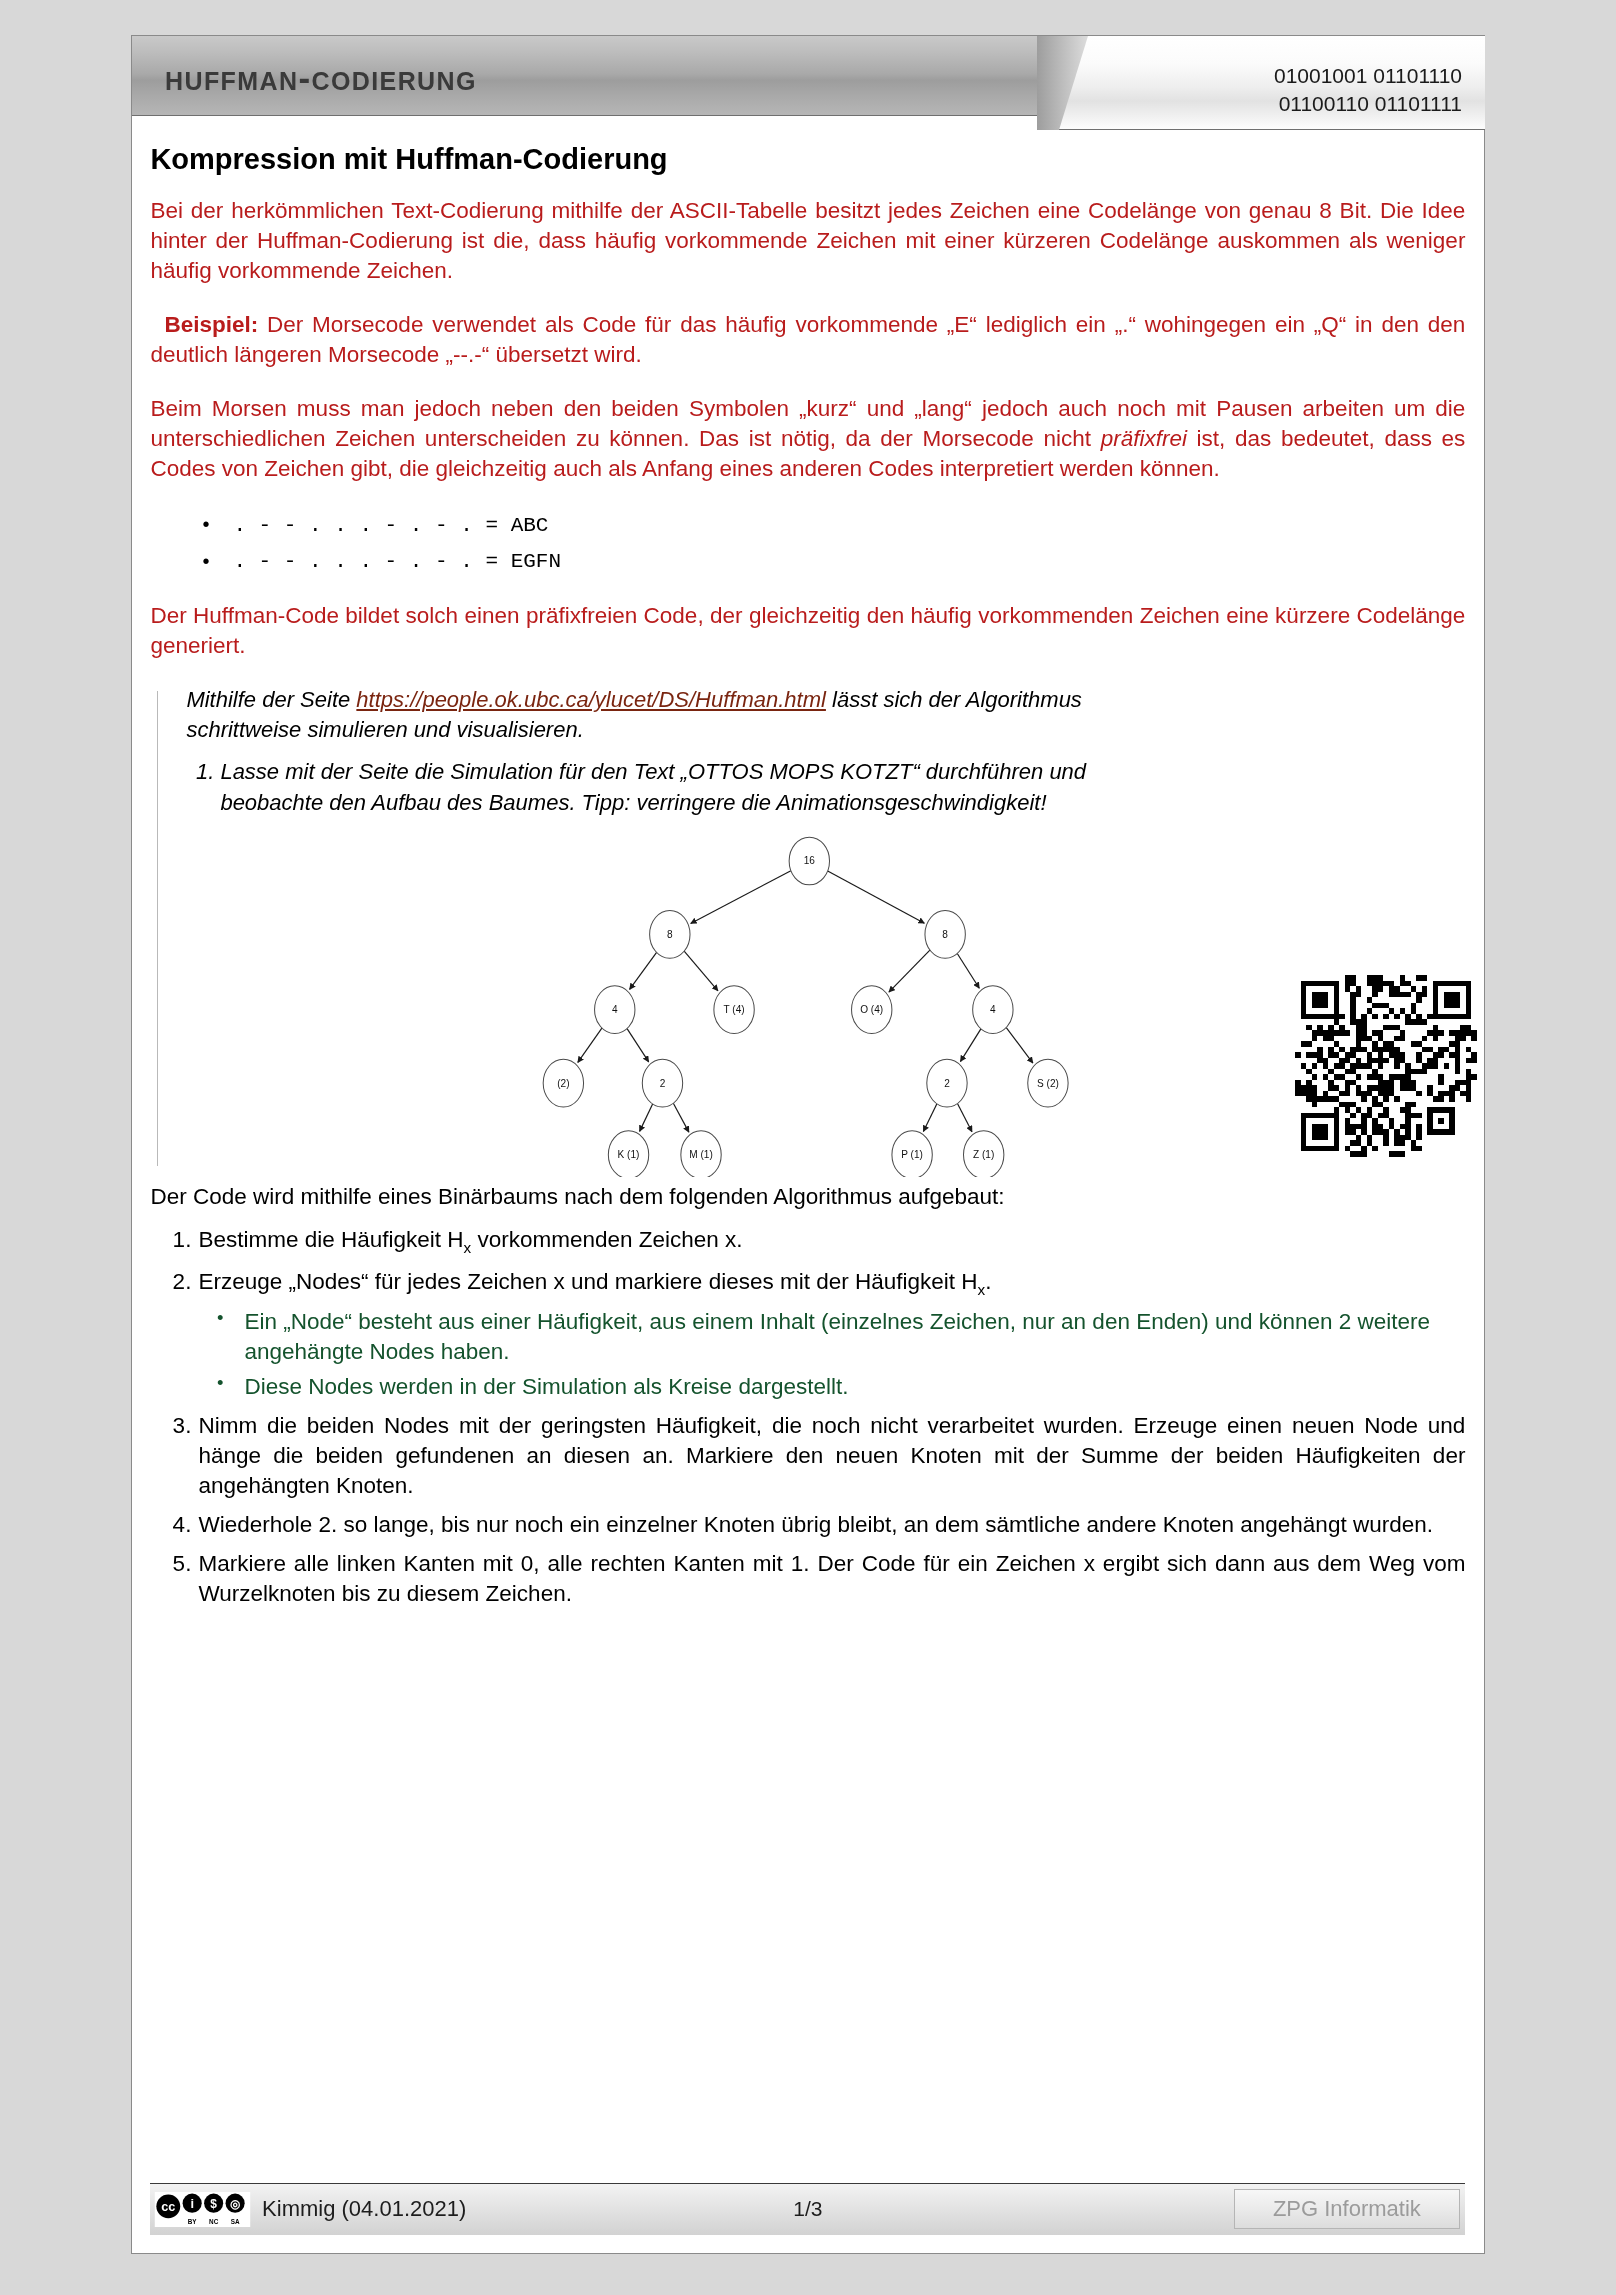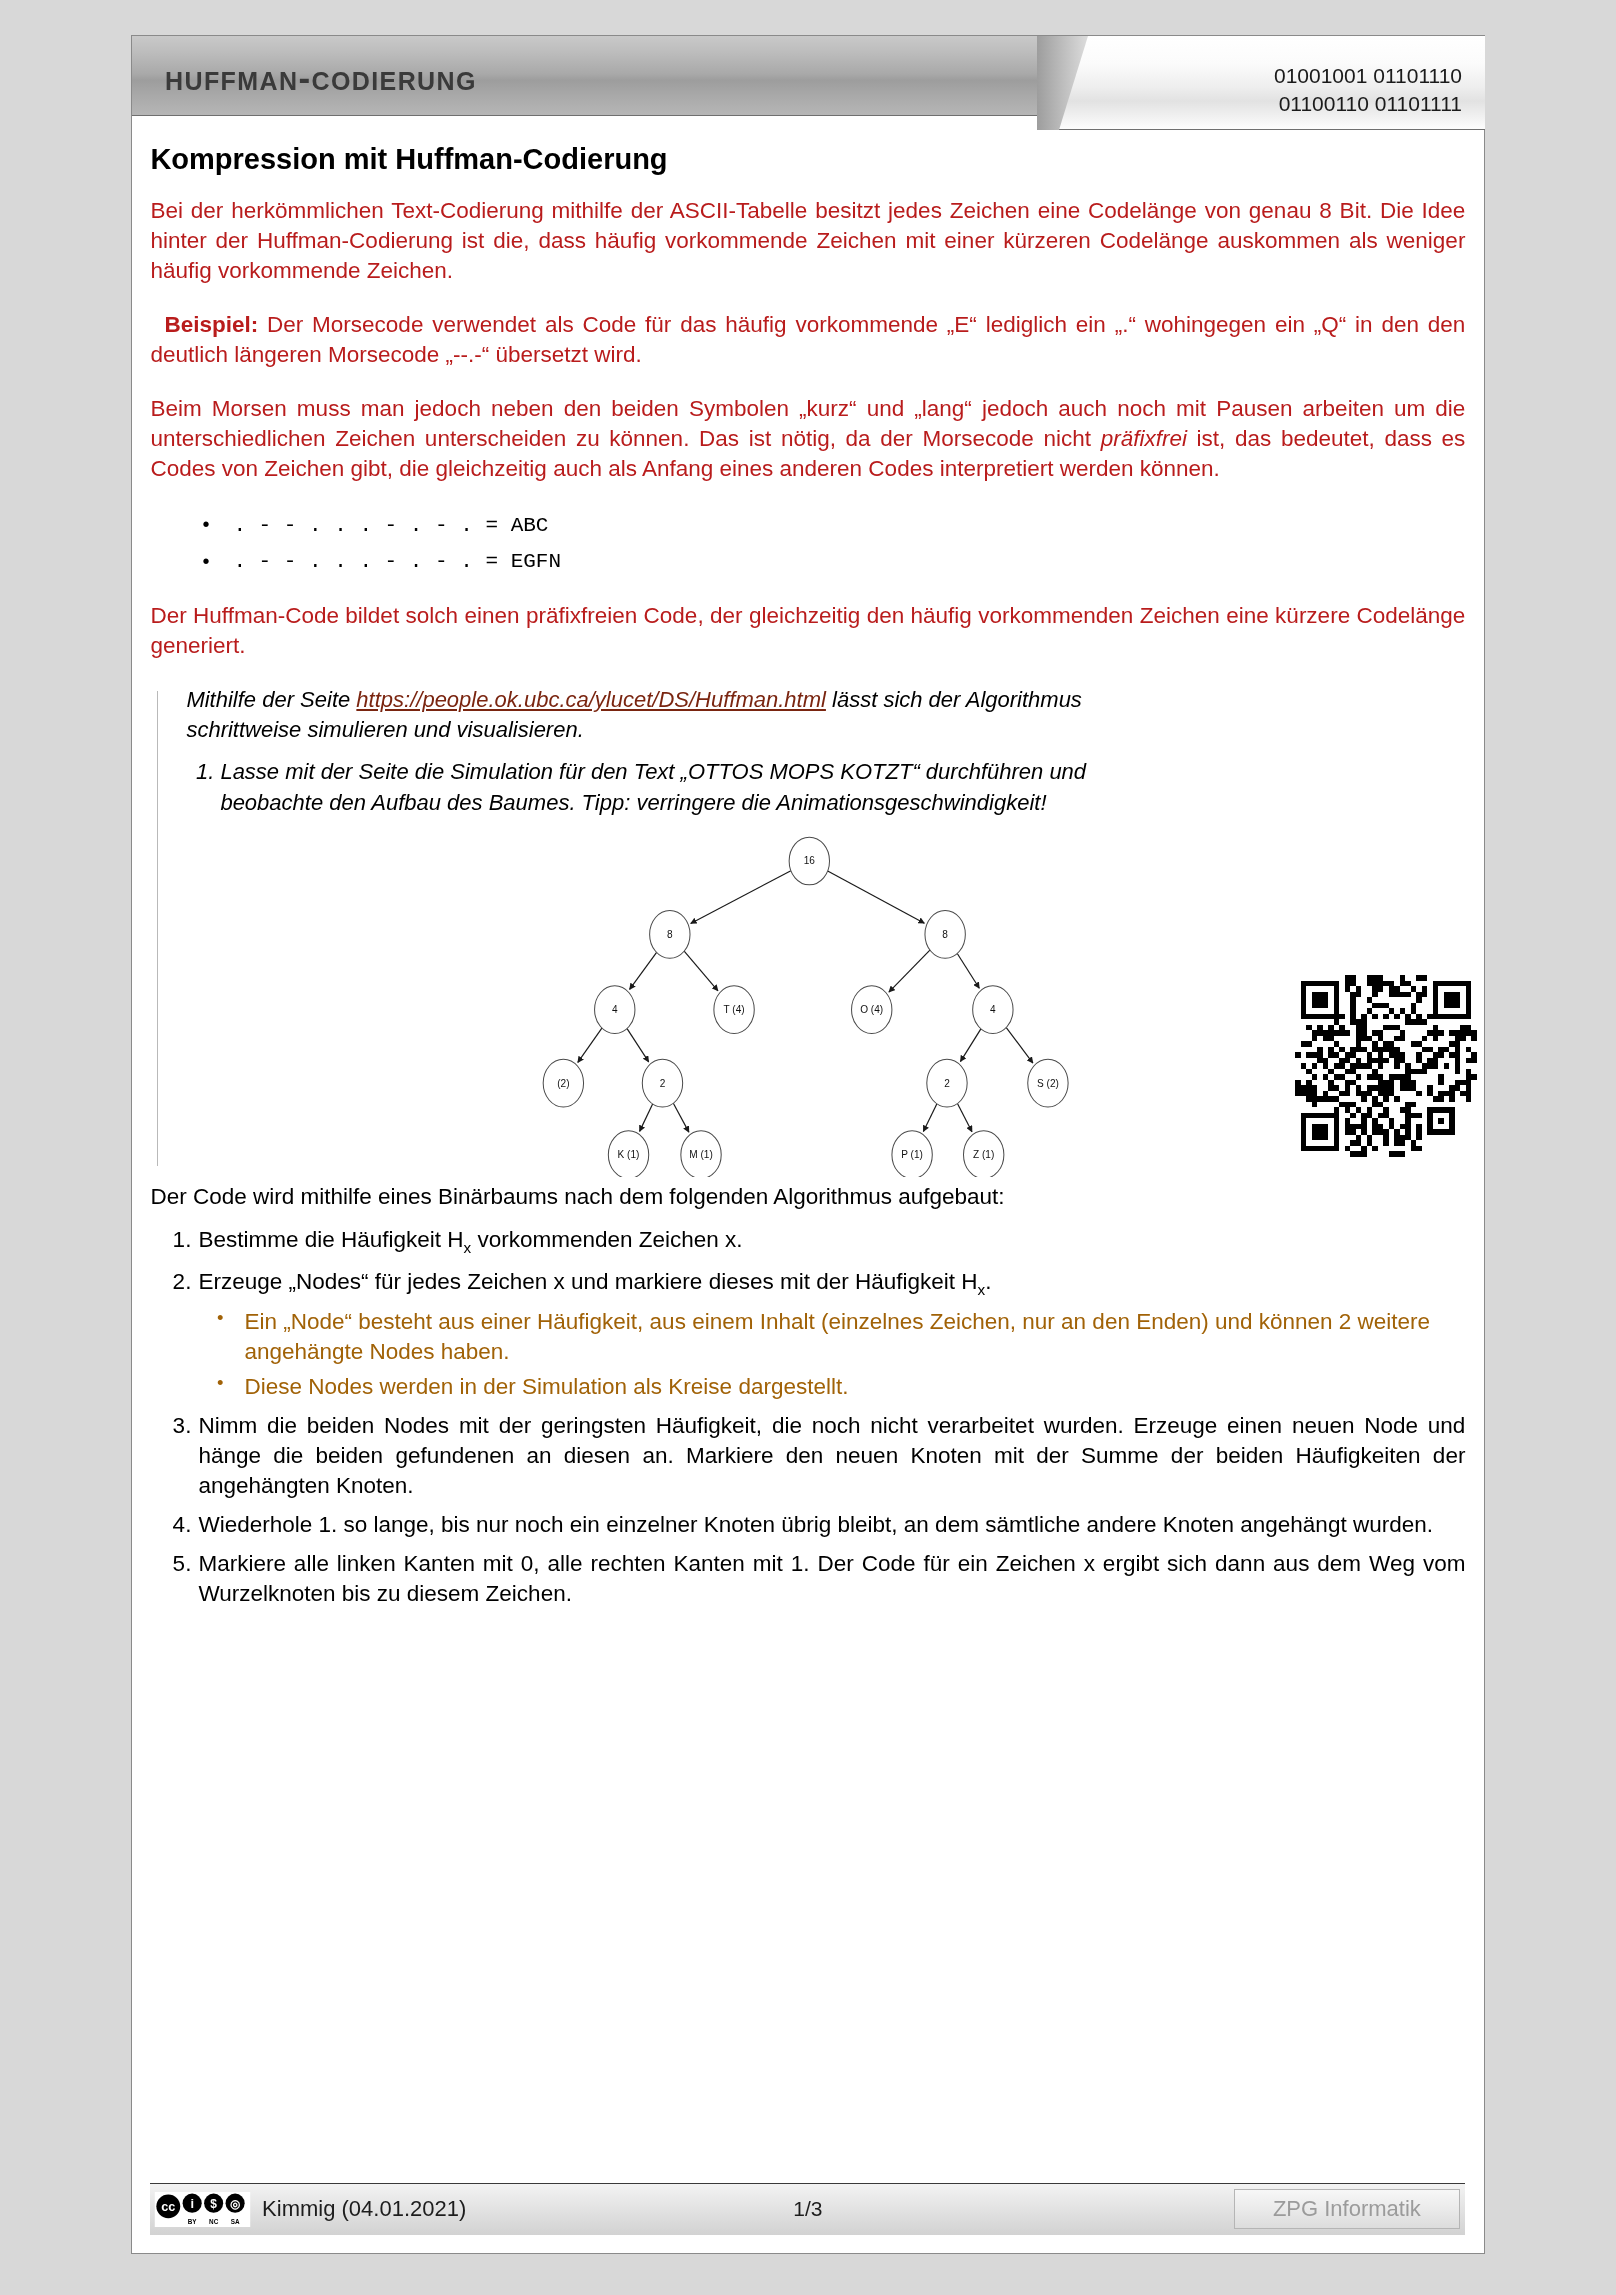--- a/index.html
+++ b/index.html
@@ -232,21 +232,21 @@
   }
   ul.algo-sub {
     margin: 7.3px 0 5.5px 0;
     padding-left: 46px;
     list-style: none;
   }
   ul.algo-sub li {
     position: relative;
     font-size: 22.5px;
     line-height: 1.33;
-    color: #a16207;
+    color: #14532d;
     margin-bottom: 5.5px;
     text-align: left;
   }
   ul.algo-sub li::before {
     content: "\2022";
     position: absolute;
     left: -27.5px;
     top: -0.9px;
     font-size: 18.4px;
   }
@@ -443,21 +443,21 @@
 
       <p class="algo-intro">Der Code wird mithilfe eines Binärbaums nach dem folgenden Algorithmus aufgebaut:</p>
 
       <ol class="algo" id="algo-list">
           <li><span>Bestimme die Häufigkeit H</span><sub>x</sub><span> vorkommenden Zeichen x.</span></li>
           <li><span>Erzeuge „Nodes“ für jedes Zeichen x und markiere dieses mit der Häufigkeit H</span><sub>x</sub><span>.</span><ul class="algo-sub">
               <li>Ein „Node“ besteht aus einer Häufigkeit, aus einem Inhalt (einzelnes Zeichen, nur an den Enden) und können 2 weitere angehängte Nodes haben.</li>
               <li>Diese Nodes werden in der Simulation als Kreise dargestellt.</li>
             </ul></li>
           <li><span>Nimm die beiden Nodes mit der geringsten Häufigkeit, die noch nicht verarbeitet wurden. Erzeuge einen neuen Node und hänge die beiden gefundenen an diesen an. Markiere den neuen Knoten mit der Summe der beiden Häufigkeiten der angehängten Knoten.</span></li>
-          <li><span>Wiederhole 1. so lange, bis nur noch ein einzelner Knoten übrig bleibt, an dem sämtliche andere Knoten angehängt wurden.</span></li>
+          <li><span>Wiederhole 2. so lange, bis nur noch ein einzelner Knoten übrig bleibt, an dem sämtliche andere Knoten angehängt wurden.</span></li>
           <li><span>Markiere alle linken Kanten mit 0, alle rechten Kanten mit 1. Der Code für ein Zeichen x ergibt sich dann aus dem Weg vom Wurzelknoten bis zu diesem Zeichen.</span></li>
         </ol>
     </div>
 
     <div class="qr">
       <svg id="qr-svg" width="182" height="182" viewBox="0 0 33 33" shape-rendering="crispEdges">
         <rect width="33" height="33" fill="#ffffff"></rect>
         <g id="qr-cells" fill="#000000">
             <path d="M9 0h1v1h-1zM10 0h1v1h-1zM13 0h1v1h-1zM14 0h1v1h-1zM15 0h1v1h-1zM19 0h1v1h-1zM22 0h1v1h-1zM23 0h1v1h-1zM1 1h1v1h-1zM2 1h1v1h-1zM3 1h1v1h-1zM4 1h1v1h-1zM5 1h1v1h-1zM6 1h1v1h-1zM7 1h1v1h-1zM9 1h1v1h-1zM10 1h1v1h-1zM13 1h1v1h-1zM14 1h1v1h-1zM15 1h1v1h-1zM16 1h1v1h-1zM17 1h1v1h-1zM19 1h1v1h-1zM20 1h1v1h-1zM25 1h1v1h-1zM26 1h1v1h-1zM27 1h1v1h-1zM28 1h1v1h-1zM29 1h1v1h-1zM30 1h1v1h-1zM31 1h1v1h-1zM1 2h1v1h-1zM7 2h1v1h-1zM9 2h1v1h-1zM11 2h1v1h-1zM14 2h1v1h-1zM15 2h1v1h-1zM17 2h1v1h-1zM18 2h1v1h-1zM21 2h1v1h-1zM23 2h1v1h-1zM25 2h1v1h-1zM31 2h1v1h-1zM1 3h1v1h-1zM3 3h1v1h-1zM4 3h1v1h-1zM5 3h1v1h-1zM7 3h1v1h-1zM10 3h1v1h-1zM11 3h1v1h-1zM14 3h1v1h-1zM17 3h1v1h-1zM18 3h1v1h-1zM19 3h1v1h-1zM20 3h1v1h-1zM22 3h1v1h-1zM23 3h1v1h-1zM25 3h1v1h-1zM27 3h1v1h-1zM28 3h1v1h-1zM29 3h1v1h-1zM31 3h1v1h-1zM1 4h1v1h-1zM3 4h1v1h-1zM4 4h1v1h-1zM5 4h1v1h-1zM7 4h1v1h-1zM10 4h1v1h-1zM13 4h1v1h-1zM22 4h1v1h-1zM25 4h1v1h-1zM27 4h1v1h-1zM28 4h1v1h-1zM29 4h1v1h-1zM31 4h1v1h-1zM1 5h1v1h-1zM3 5h1v1h-1zM4 5h1v1h-1zM5 5h1v1h-1zM7 5h1v1h-1zM10 5h1v1h-1zM14 5h1v1h-1zM15 5h1v1h-1zM16 5h1v1h-1zM21 5h1v1h-1zM25 5h1v1h-1zM27 5h1v1h-1zM28 5h1v1h-1zM29 5h1v1h-1zM31 5h1v1h-1zM1 6h1v1h-1zM7 6h1v1h-1zM10 6h1v1h-1zM13 6h1v1h-1zM17 6h1v1h-1zM19 6h1v1h-1zM21 6h1v1h-1zM25 6h1v1h-1zM31 6h1v1h-1zM1 7h1v1h-1zM2 7h1v1h-1zM3 7h1v1h-1zM4 7h1v1h-1zM5 7h1v1h-1zM6 7h1v1h-1zM7 7h1v1h-1zM8 7h1v1h-1zM10 7h1v1h-1zM12 7h1v1h-1zM14 7h1v1h-1zM16 7h1v1h-1zM18 7h1v1h-1zM20 7h1v1h-1zM22 7h1v1h-1zM24 7h1v1h-1zM25 7h1v1h-1zM26 7h1v1h-1zM27 7h1v1h-1zM28 7h1v1h-1zM29 7h1v1h-1zM30 7h1v1h-1zM31 7h1v1h-1zM7 8h1v1h-1zM10 8h1v1h-1zM11 8h1v1h-1zM12 8h1v1h-1zM20 8h1v1h-1zM21 8h1v1h-1zM22 8h1v1h-1zM23 8h1v1h-1zM2 9h1v1h-1zM4 9h1v1h-1zM6 9h1v1h-1zM8 9h1v1h-1zM11 9h1v1h-1zM12 9h1v1h-1zM16 9h1v1h-1zM17 9h1v1h-1zM18 9h1v1h-1zM25 9h1v1h-1zM30 9h1v1h-1zM31 9h1v1h-1zM3 10h1v1h-1zM4 10h1v1h-1zM5 10h1v1h-1zM6 10h1v1h-1zM7 10h1v1h-1zM8 10h1v1h-1zM9 10h1v1h-1zM11 10h1v1h-1zM12 10h1v1h-1zM14 10h1v1h-1zM15 10h1v1h-1zM19 10h1v1h-1zM24 10h1v1h-1zM25 10h1v1h-1zM26 10h1v1h-1zM28 10h1v1h-1zM29 10h1v1h-1zM30 10h1v1h-1zM31 10h1v1h-1zM32 10h1v1h-1zM3 11h1v1h-1zM5 11h1v1h-1zM6 11h1v1h-1zM11 11h1v1h-1zM12 11h1v1h-1zM13 11h1v1h-1zM15 11h1v1h-1zM18 11h1v1h-1zM19 11h1v1h-1zM23 11h1v1h-1zM25 11h1v1h-1zM29 11h1v1h-1zM30 11h1v1h-1zM32 11h1v1h-1zM1 12h1v1h-1zM2 12h1v1h-1zM7 12h1v1h-1zM11 12h1v1h-1zM14 12h1v1h-1zM16 12h1v1h-1zM17 12h1v1h-1zM21 12h1v1h-1zM22 12h1v1h-1zM28 12h1v1h-1zM29 12h1v1h-1zM4 13h1v1h-1zM6 13h1v1h-1zM8 13h1v1h-1zM10 13h1v1h-1zM11 13h1v1h-1zM12 13h1v1h-1zM14 13h1v1h-1zM15 13h1v1h-1zM16 13h1v1h-1zM17 13h1v1h-1zM18 13h1v1h-1zM23 13h1v1h-1zM24 13h1v1h-1zM26 13h1v1h-1zM27 13h1v1h-1zM29 13h1v1h-1zM31 13h1v1h-1zM0 14h1v1h-1zM2 14h1v1h-1zM3 14h1v1h-1zM4 14h1v1h-1zM6 14h1v1h-1zM7 14h1v1h-1zM9 14h1v1h-1zM10 14h1v1h-1zM13 14h1v1h-1zM15 14h1v1h-1zM17 14h1v1h-1zM18 14h1v1h-1zM19 14h1v1h-1zM22 14h1v1h-1zM25 14h1v1h-1zM26 14h1v1h-1zM28 14h1v1h-1zM29 14h1v1h-1zM32 14h1v1h-1zM4 15h1v1h-1zM5 15h1v1h-1zM8 15h1v1h-1zM9 15h1v1h-1zM11 15h1v1h-1zM13 15h1v1h-1zM14 15h1v1h-1zM15 15h1v1h-1zM16 15h1v1h-1zM18 15h1v1h-1zM19 15h1v1h-1zM22 15h1v1h-1zM24 15h1v1h-1zM25 15h1v1h-1zM29 15h1v1h-1zM31 15h1v1h-1zM32 15h1v1h-1zM1 16h1v1h-1zM3 16h1v1h-1zM5 16h1v1h-1zM7 16h1v1h-1zM8 16h1v1h-1zM10 16h1v1h-1zM11 16h1v1h-1zM12 16h1v1h-1zM13 16h1v1h-1zM15 16h1v1h-1zM18 16h1v1h-1zM20 16h1v1h-1zM23 16h1v1h-1zM24 16h1v1h-1zM25 16h1v1h-1zM27 16h1v1h-1zM29 16h1v1h-1zM2 17h1v1h-1zM6 17h1v1h-1zM9 17h1v1h-1zM10 17h1v1h-1zM14 17h1v1h-1zM20 17h1v1h-1zM21 17h1v1h-1zM22 17h1v1h-1zM23 17h1v1h-1zM29 17h1v1h-1zM31 17h1v1h-1zM3 18h1v1h-1zM5 18h1v1h-1zM7 18h1v1h-1zM8 18h1v1h-1zM11 18h1v1h-1zM13 18h1v1h-1zM14 18h1v1h-1zM15 18h1v1h-1zM17 18h1v1h-1zM18 18h1v1h-1zM19 18h1v1h-1zM20 18h1v1h-1zM26 18h1v1h-1zM31 18h1v1h-1zM32 18h1v1h-1zM0 19h1v1h-1zM2 19h1v1h-1zM6 19h1v1h-1zM9 19h1v1h-1zM10 19h1v1h-1zM15 19h1v1h-1zM16 19h1v1h-1zM17 19h1v1h-1zM19 19h1v1h-1zM20 19h1v1h-1zM21 19h1v1h-1zM26 19h1v1h-1zM29 19h1v1h-1zM30 19h1v1h-1zM31 19h1v1h-1zM0 20h1v1h-1zM1 20h1v1h-1zM2 20h1v1h-1zM3 20h1v1h-1zM6 20h1v1h-1zM7 20h1v1h-1zM9 20h1v1h-1zM11 20h1v1h-1zM13 20h1v1h-1zM14 20h1v1h-1zM15 20h1v1h-1zM16 20h1v1h-1zM17 20h1v1h-1zM19 20h1v1h-1zM20 20h1v1h-1zM21 20h1v1h-1zM24 20h1v1h-1zM28 20h1v1h-1zM29 20h1v1h-1zM31 20h1v1h-1zM0 21h1v1h-1zM1 21h1v1h-1zM2 21h1v1h-1zM3 21h1v1h-1zM5 21h1v1h-1zM8 21h1v1h-1zM9 21h1v1h-1zM11 21h1v1h-1zM12 21h1v1h-1zM13 21h1v1h-1zM15 21h1v1h-1zM16 21h1v1h-1zM17 21h1v1h-1zM22 21h1v1h-1zM24 21h1v1h-1zM26 21h1v1h-1zM27 21h1v1h-1zM28 21h1v1h-1zM30 21h1v1h-1zM31 21h1v1h-1zM2 22h1v1h-1zM3 22h1v1h-1zM4 22h1v1h-1zM5 22h1v1h-1zM6 22h1v1h-1zM7 22h1v1h-1zM12 22h1v1h-1zM14 22h1v1h-1zM16 22h1v1h-1zM18 22h1v1h-1zM25 22h1v1h-1zM26 22h1v1h-1zM28 22h1v1h-1zM31 22h1v1h-1zM3 23h1v1h-1zM8 23h1v1h-1zM9 23h1v1h-1zM10 23h1v1h-1zM14 23h1v1h-1zM15 23h1v1h-1zM20 23h1v1h-1zM21 23h1v1h-1zM7 24h1v1h-1zM9 24h1v1h-1zM11 24h1v1h-1zM13 24h1v1h-1zM16 24h1v1h-1zM19 24h1v1h-1zM20 24h1v1h-1zM24 24h1v1h-1zM25 24h1v1h-1zM26 24h1v1h-1zM27 24h1v1h-1zM28 24h1v1h-1zM1 25h1v1h-1zM2 25h1v1h-1zM3 25h1v1h-1zM4 25h1v1h-1zM5 25h1v1h-1zM6 25h1v1h-1zM7 25h1v1h-1zM10 25h1v1h-1zM12 25h1v1h-1zM13 25h1v1h-1zM15 25h1v1h-1zM16 25h1v1h-1zM20 25h1v1h-1zM21 25h1v1h-1zM22 25h1v1h-1zM24 25h1v1h-1zM28 25h1v1h-1zM1 26h1v1h-1zM7 26h1v1h-1zM9 26h1v1h-1zM12 26h1v1h-1zM14 26h1v1h-1zM17 26h1v1h-1zM20 26h1v1h-1zM24 26h1v1h-1zM26 26h1v1h-1zM28 26h1v1h-1zM1 27h1v1h-1zM3 27h1v1h-1zM4 27h1v1h-1zM5 27h1v1h-1zM7 27h1v1h-1zM9 27h1v1h-1zM10 27h1v1h-1zM11 27h1v1h-1zM12 27h1v1h-1zM14 27h1v1h-1zM15 27h1v1h-1zM17 27h1v1h-1zM19 27h1v1h-1zM20 27h1v1h-1zM22 27h1v1h-1zM24 27h1v1h-1zM28 27h1v1h-1zM1 28h1v1h-1zM3 28h1v1h-1zM4 28h1v1h-1zM5 28h1v1h-1zM7 28h1v1h-1zM9 28h1v1h-1zM10 28h1v1h-1zM12 28h1v1h-1zM14 28h1v1h-1zM15 28h1v1h-1zM16 28h1v1h-1zM18 28h1v1h-1zM20 28h1v1h-1zM22 28h1v1h-1zM24 28h1v1h-1zM25 28h1v1h-1zM26 28h1v1h-1zM27 28h1v1h-1zM28 28h1v1h-1zM1 29h1v1h-1zM3 29h1v1h-1zM4 29h1v1h-1zM5 29h1v1h-1zM7 29h1v1h-1zM11 29h1v1h-1zM13 29h1v1h-1zM16 29h1v1h-1zM18 29h1v1h-1zM19 29h1v1h-1zM20 29h1v1h-1zM22 29h1v1h-1zM1 30h1v1h-1zM7 30h1v1h-1zM10 30h1v1h-1zM11 30h1v1h-1zM13 30h1v1h-1zM16 30h1v1h-1zM18 30h1v1h-1zM19 30h1v1h-1zM21 30h1v1h-1zM1 31h1v1h-1zM2 31h1v1h-1zM3 31h1v1h-1zM4 31h1v1h-1zM5 31h1v1h-1zM6 31h1v1h-1zM7 31h1v1h-1zM9 31h1v1h-1zM12 31h1v1h-1zM14 31h1v1h-1zM21 31h1v1h-1zM22 31h1v1h-1zM10 32h1v1h-1zM11 32h1v1h-1zM12 32h1v1h-1zM17 32h1v1h-1zM18 32h1v1h-1zM19 32h1v1h-1z"></path>
           </g>

